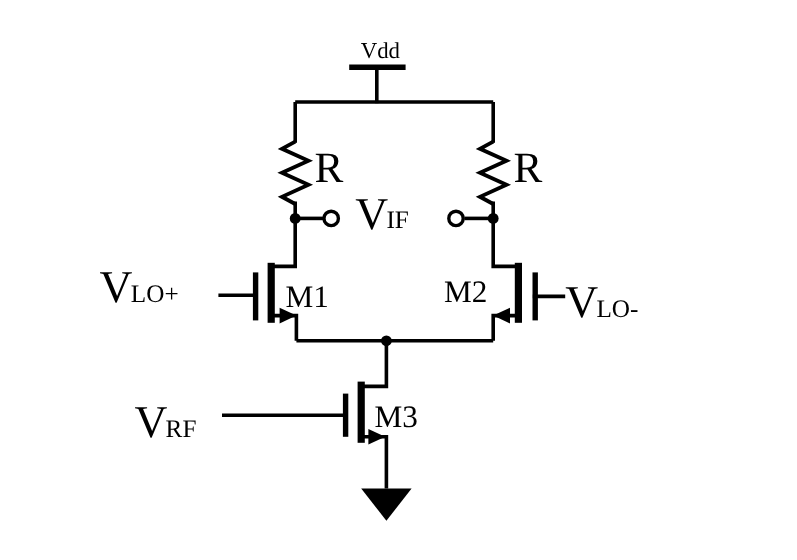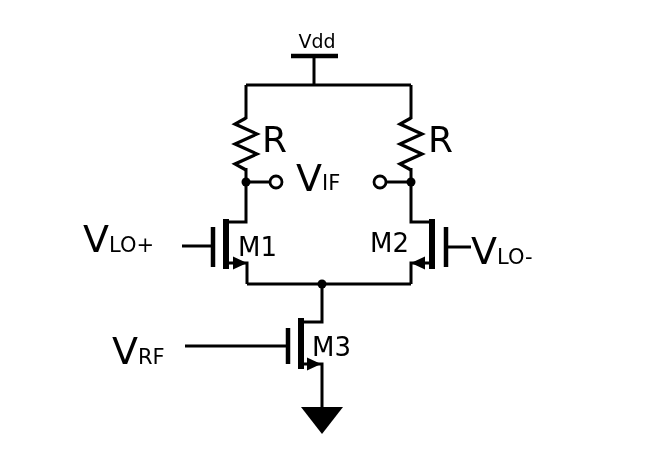--- a/index.html
+++ b/index.html
@@ -1,20 +1,20 @@
 <!DOCTYPE html>
 <html><head>
 <meta charset="utf-8">
 <style>
   html, body { margin: 0; padding: 0; background: #ffffff; }
   body {
     width: 664px; height: 467px;
     font-family: "DejaVu Sans", sans-serif;
   }
-  .stage { position: relative; width: 664px; height: 467px; background: #ffffff; overflow: hidden; }
+  .stage { position: relative; width: 664px; height: 467px; background: #ffffff; overflow: hidden; font-family: Liberation Serif, serif; }
   svg { display: block; }
   .wire   { stroke: #000000; stroke-width: 3; fill: none; }
   .thick  { stroke: #000000; stroke-width: 4.5; fill: none; }
   .chan   { stroke: #000000; stroke-width: 6; fill: none; }
   .zig    { stroke: #000000; stroke-width: 3.2; fill: none; stroke-linejoin: miter; }
   .dot    { fill: #000000; stroke: none; }
   .term   { fill: #ffffff; stroke: #000000; stroke-width: 2.8; }
   .solid  { fill: #000000; stroke: none; }
   text    { fill: #000000; }
   .lbl-vdd { font-size: 19px; }

